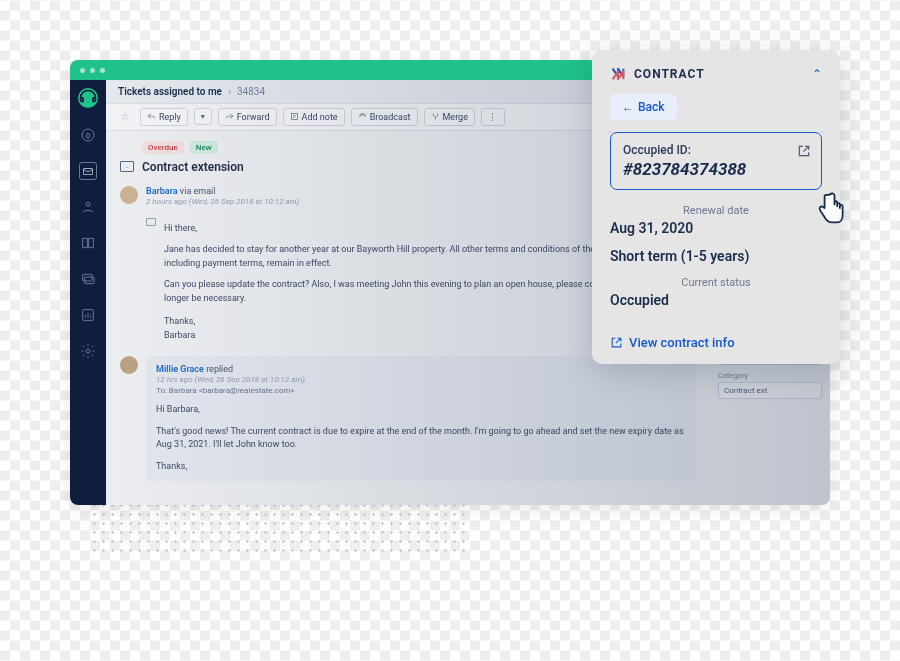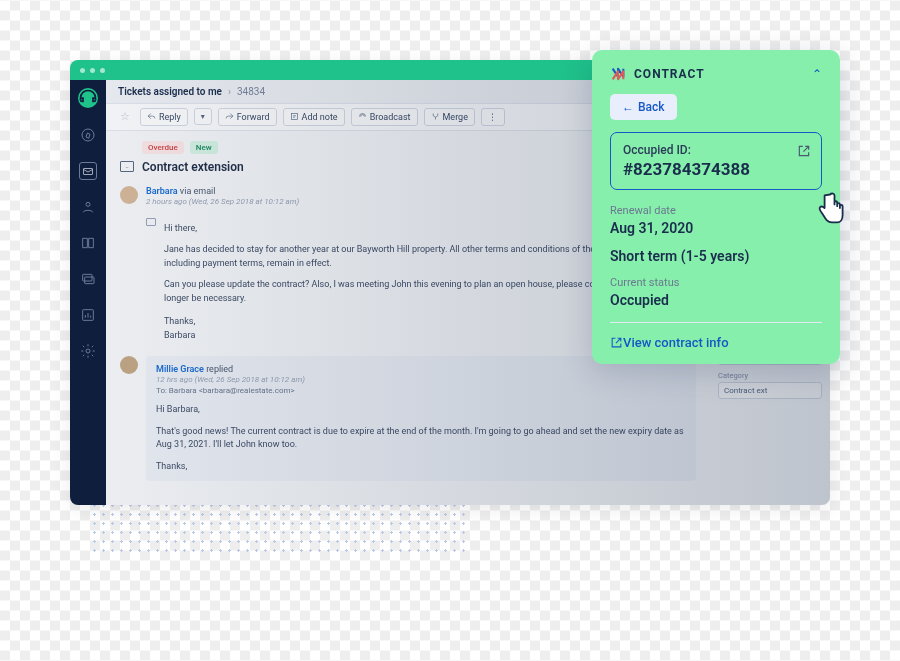--- a/index.html
+++ b/index.html
@@ -58,36 +58,36 @@
   .sidepanel h4 { font-size: 10px; font-weight: 600; color: #2a3a58; margin-bottom: 6px; }
   .sla { font-size: 7.5px; color: #7a869e; margin-bottom: 4px; display:flex; align-items:center; gap:3px;}
   .sla.red:before { content: ''; width: 5px; height: 5px; border-radius: 50%; background: #e05a5a; }
   .sla.green:before { content: ''; width: 5px; height: 5px; border-radius: 50%; background: #1fc28a; }
   .plabel { font-size: 7.5px; color: #8a94ac; letter-spacing: 0.5px; margin-top: 12px; margin-bottom: 3px; text-transform: uppercase; }
   .pfield { border: 1px solid #d5dbe7; border-radius: 3px; padding: 3px 5px; font-size: 8px; background: #fff; color: #5a6a86; margin-bottom: 6px; }
   .flabel { font-size: 7.5px; color: #8a94ac; margin-top: 6px; margin-bottom: 2px; }
   
   .dots { position: absolute; left: 90px; bottom: 105px; width: 380px; height: 55px; background-image: radial-gradient(#b8c9e8 1.2px, transparent 1.2px); background-size: 9px 9px; z-index: -1; }
   
-  .card { position: absolute; top: 50px; right: 60px; width: 248px; background: #86efac; border-radius: 10px; box-shadow: 0 8px 32px rgba(10,30,70,0.18); padding: 16px 18px 14px; }
+  .card { position: absolute; top: 50px; right: 60px; width: 248px; background: #e5e5e5; border-radius: 10px; box-shadow: 0 8px 32px rgba(10,30,70,0.18); padding: 16px 18px 14px; }
   .card-head { display: flex; align-items: center; gap: 8px; margin-bottom: 12px; }
   .card-logo { width: 16px; height: 16px; }
   .card-title { font-size: 12px; font-weight: 700; letter-spacing: 1px; color: #1a2d4d; flex: 1; }
   .card-chev { color: #1758c7; font-size: 12px; cursor: pointer; }
   .back-btn { display: inline-flex; align-items: center; gap: 4px; background: #e8eefc; color: #1758c7; font-size: 12px; font-weight: 500; padding: 6px 12px; border-radius: 5px; margin-bottom: 12px; cursor: pointer; }
   .id-box { border: 1.5px solid #1758c7; border-radius: 7px; padding: 10px 12px; position: relative; margin-bottom: 14px; }
   .id-box .lbl { font-size: 12px; color: #2a3a58; font-weight: 500; }
-  .id-box .val { font-size: 17px; font-weight: 700; color: #1a2d4d; margin-top: 2px; }
+  .id-box .val { font-size: 17px; font-weight: 700; color: #1a2d4d; margin-top: 2px; font-style: italic; }
   .ext-icon { position: absolute; top: 10px; right: 10px; width: 14px; height: 14px; color: #4a5870; }
   .ext-icon svg { width: 14px; height: 14px; stroke: currentColor; fill: none; stroke-width: 2; }
   .field { margin-bottom: 12px; }
-  .field .lbl { font-size: 11px; color: #6b7890; margin-bottom: 3px; }
+  .field .lbl { font-size: 11px; color: #6b7890; margin-bottom: 3px; text-align: center; }
   .field .val { font-size: 14px; font-weight: 600; color: #1a2d4d; }
   .card hr { border: none; border-top: 1px solid #e5e9f2; margin: 14px 0 12px; }
-  .card-link { color: #1758c7; font-size: 13px; font-weight: 500; display: flex; align-items: center; cursor: pointer; }
+  .card-link { color: #1758c7; font-size: 13px; font-weight: 500; display: flex; align-items: center; gap: 6px; cursor: pointer; }
   .card-link svg { width: 13px; height: 13px; stroke: currentColor; fill: none; stroke-width: 2; }
   
   .hand { position: absolute; top: 188px; right: 52px; width: 36px; height: 40px; }
   .hand svg { width: 36px; height: 40px; }
 </style>
 </head>
 <body>
 
 <div class="window">
   <div class="titlebar">

